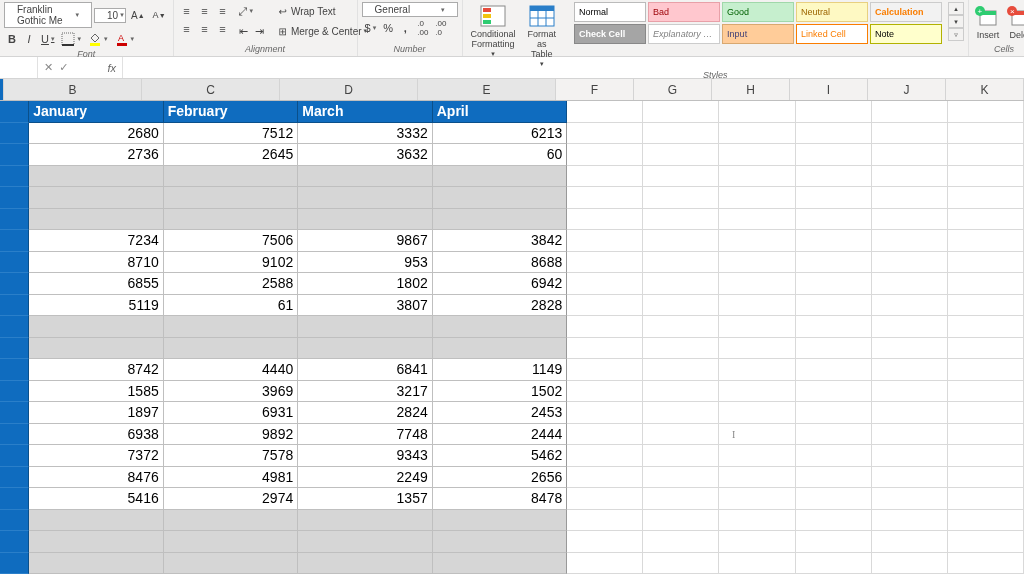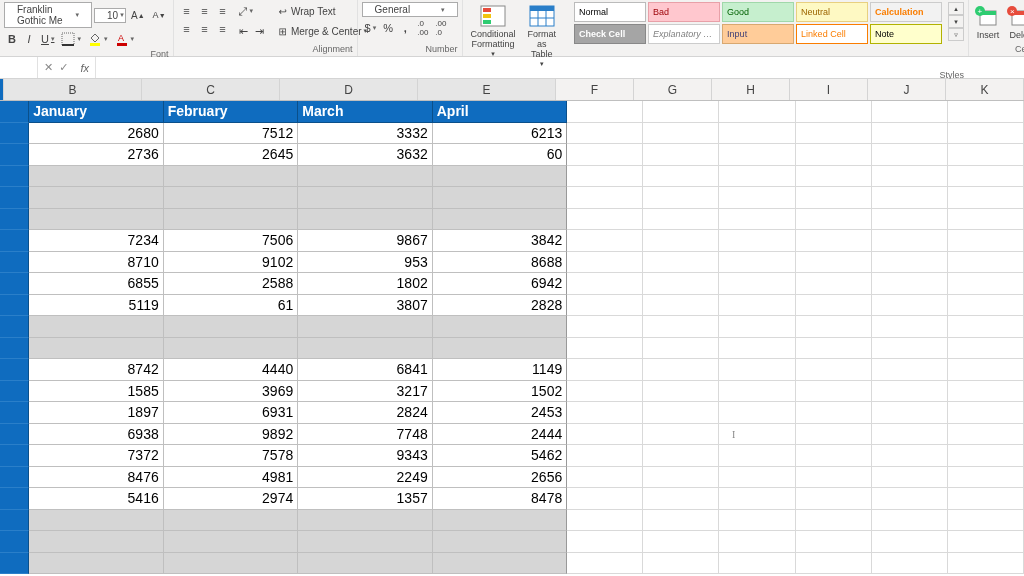--- a/index.html
+++ b/index.html
@@ -1,21 +1,21 @@
 <!DOCTYPE html>
 <html><head>
 <meta charset="utf-8">
 <style>
 * { margin: 0; padding: 0; box-sizing: border-box; font-family: "Segoe UI", Arial, sans-serif; }
 body { background: #fff; width: 1024px; height: 576px; overflow: hidden; font-size: 11px; color: #444; }
 
 .ribbon { background: #f3f2f1; border-bottom: 1px solid #d4d4d4; height: 57px; position: relative; display: flex; }
 .ribbon-group { border-right: 1px solid #e1e1e1; padding: 2px 4px 1px 4px; display: flex; flex-direction: column; justify-content: space-between; position: relative; }
 .group-body { display: flex; flex-direction: column; gap: 2px; flex: 1; }
-.group-label { font-size: 9px; color: #666; text-align: right; padding: 1px 0; }
+.group-label { font-size: 9px; color: #666; text-align: center; padding: 1px 0; font-style: italic; }
 
 .font-row1 { display: flex; gap: 2px; align-items: center; }
 .font-row2 { display: flex; gap: 1px; align-items: center; }
 .dd { border: 1px solid #ababab; background: #fff; font-size: 10px; padding: 1px 12px; display: flex; align-items: center; justify-content: space-between; }
 .dd-arrow::after { content: "▾"; font-size: 7px; color: #666; margin-left: 2px; }
 .btn { padding: 1px 3px; cursor: pointer; display: inline-flex; align-items: center; justify-content: center; min-width: 16px; height: 18px; font-size: 11px; }
 .ico { width: 14px; height: 14px; display: inline-block; }
 
 .align-grid { display: grid; grid-template-columns: repeat(3,18px); grid-template-rows: repeat(2,18px); gap: 0; }
 .align-col { display: flex; flex-direction: column; gap: 2px; margin-left: 4px; }
@@ -23,21 +23,21 @@
 
 .big-btn { display: flex; flex-direction: column; align-items: center; justify-content: center; padding: 2px 4px; cursor: pointer; font-size: 9px; line-height: 1.1; text-align: center; }
 .big-btn .big-ico { width: 28px; height: 24px; margin-bottom: 2px; }
 
 .styles-grid { display: grid; grid-template-columns: repeat(5, 72px); grid-template-rows: repeat(2, 20px); gap: 2px; padding-left: 10px; }
 .style-cell { border: 1px solid #ccc; font-size: 9px; padding: 2px 4px; display: flex; align-items: center; cursor: pointer; white-space: nowrap; overflow: hidden; }
 
 .formula-bar { height: 22px; border-bottom: 1px solid #d4d4d4; display: flex; align-items: center; background: #fff; }
 .name-box { width: 38px; border-right: 1px solid #e1e1e1; height: 100%; }
 .fb-btns { display: flex; align-items: center; gap: 6px; padding: 0 6px; color: #888; border-right: 1px solid #e1e1e1; height: 100%; }
-.fx { font-style: italic; font-size: 11px; color: #666; padding-left: 6px; }
+.fx { font-style: italic; font-size: 11px; color: #666; padding-left: 6px; margin-left: 27px; }
 
 .sheet { position: relative; }
 .col-headers { display: flex; height: 22px; background: #f3f2f1; border-bottom: 1px solid #bfbfbf; }
 .col-h { border-right: 1px solid #d4d4d4; display: flex; align-items: center; justify-content: center; font-size: 12px; color: #444; background: #e6e6e6; }
 .col-h.wide { width: 138px; }
 .col-h.narrow { width: 78px; }
 .col-h.rowhdr { width: 30px; background: #0f6cbf; }
 
 .rows { }
 .row { display: flex; height: 21.5px; }

